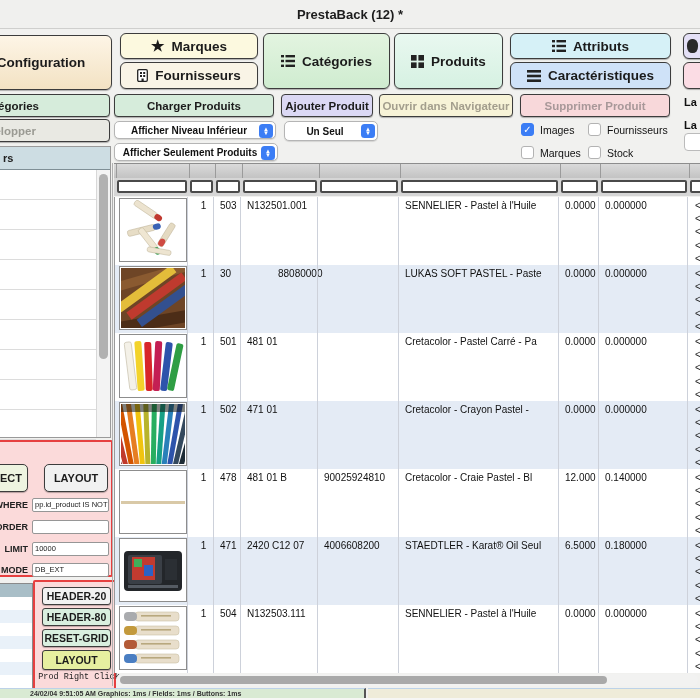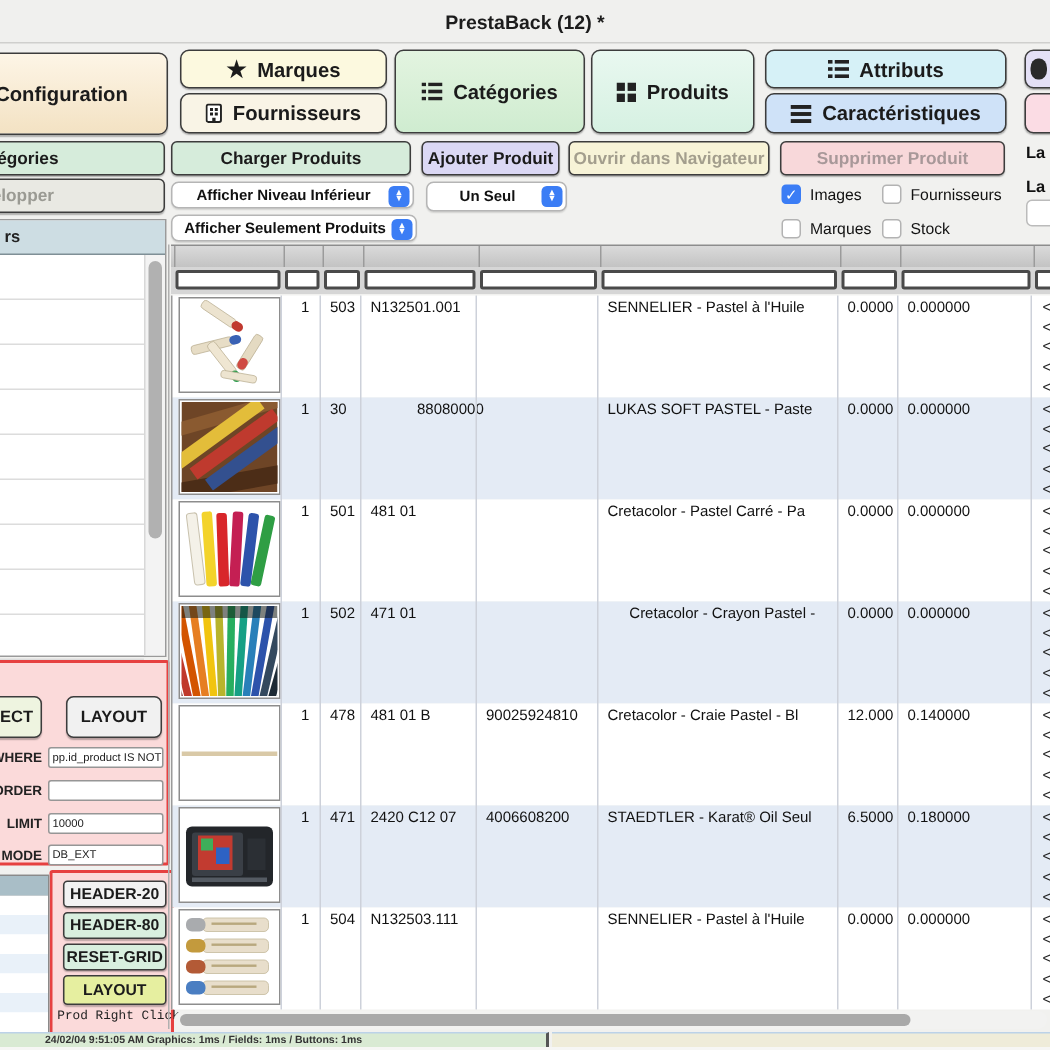--- a/index.html
+++ b/index.html
@@ -452,21 +452,21 @@
             <rect x="48.8" y="-14" width="5" height="84" fill="#34495e" transform="rotate(13 32 72)"></rect>
             <rect x="53.599999999999994" y="-14" width="5" height="84" fill="#1d2b36" transform="rotate(16 32 72)"></rect>
             <rect x="58.4" y="-14" width="5" height="84" fill="#145a32" transform="rotate(19 32 72)"></rect>
             <rect x="0" y="0" width="64" height="8" fill="#141a14" opacity="0.55"></rect>
           </svg>
         </div>
         <div class="cell" style="left: 80px; width: 19px; text-align: center;">1</div>
         <div class="cell" style="left: 106px; width: 20px;">502</div>
         <div class="cell" style="left: 133px; width: 70px;">471 01</div>
         <div class="cell" style="left: 210px; width: 74px;"></div>
-        <div class="cell" style="left: 291px; width: 153px; text-align: center;">Cretacolor - Crayon Pastel -</div>
+        <div class="cell" style="left: 291px; width: 153px;">Cretacolor - Crayon Pastel -</div>
         <div class="cell" style="left: 451px; width: 33px;">0.0000</div>
         <div class="cell" style="left: 491px; width: 82px;">0.000000</div>
         <div class="descline" style="left: 581px; top: 3px;">&lt;</div>
         <div class="descline" style="left: 581px; top: 16.2px;">&lt;</div>
         <div class="descline" style="left: 581px; top: 29.4px;">&lt;</div>
         <div class="descline" style="left: 581px; top: 42.6px;">&lt;</div>
         <div class="descline" style="left: 581px; top: 55.8px;">&lt;</div>
       </div>
       <div class="trow" style="top: 306px;">
         <div class="imgbox">

